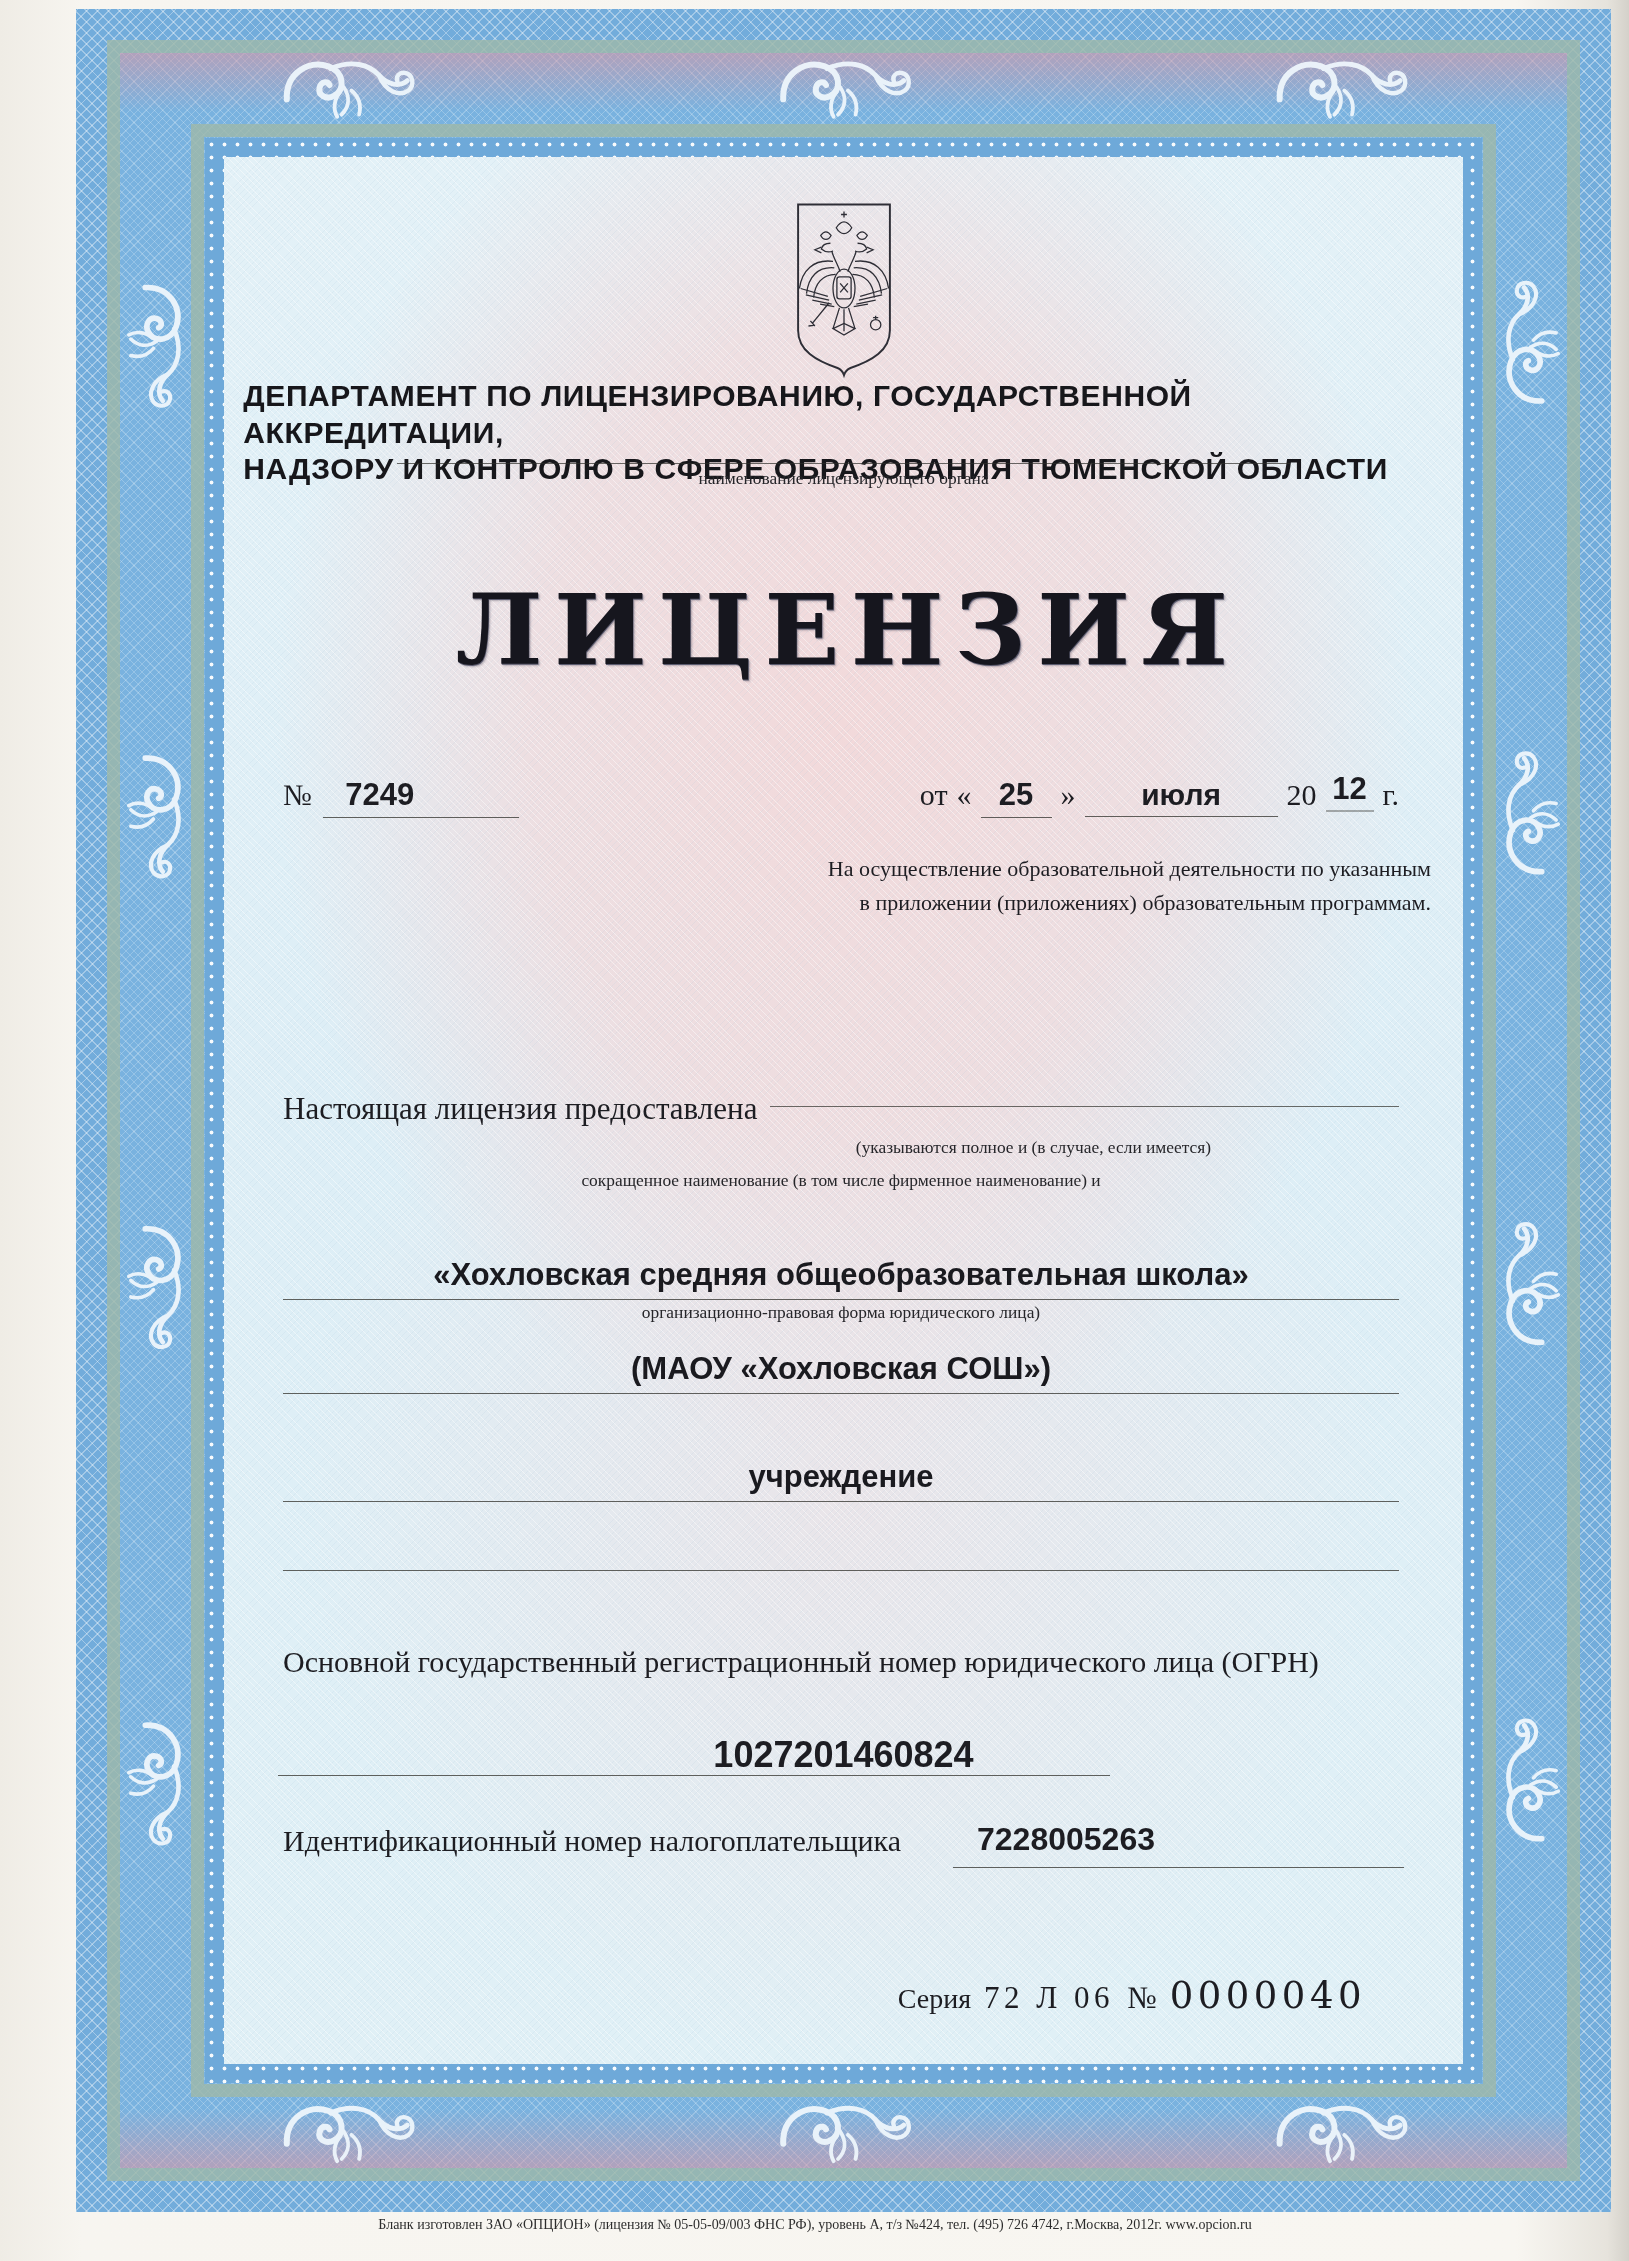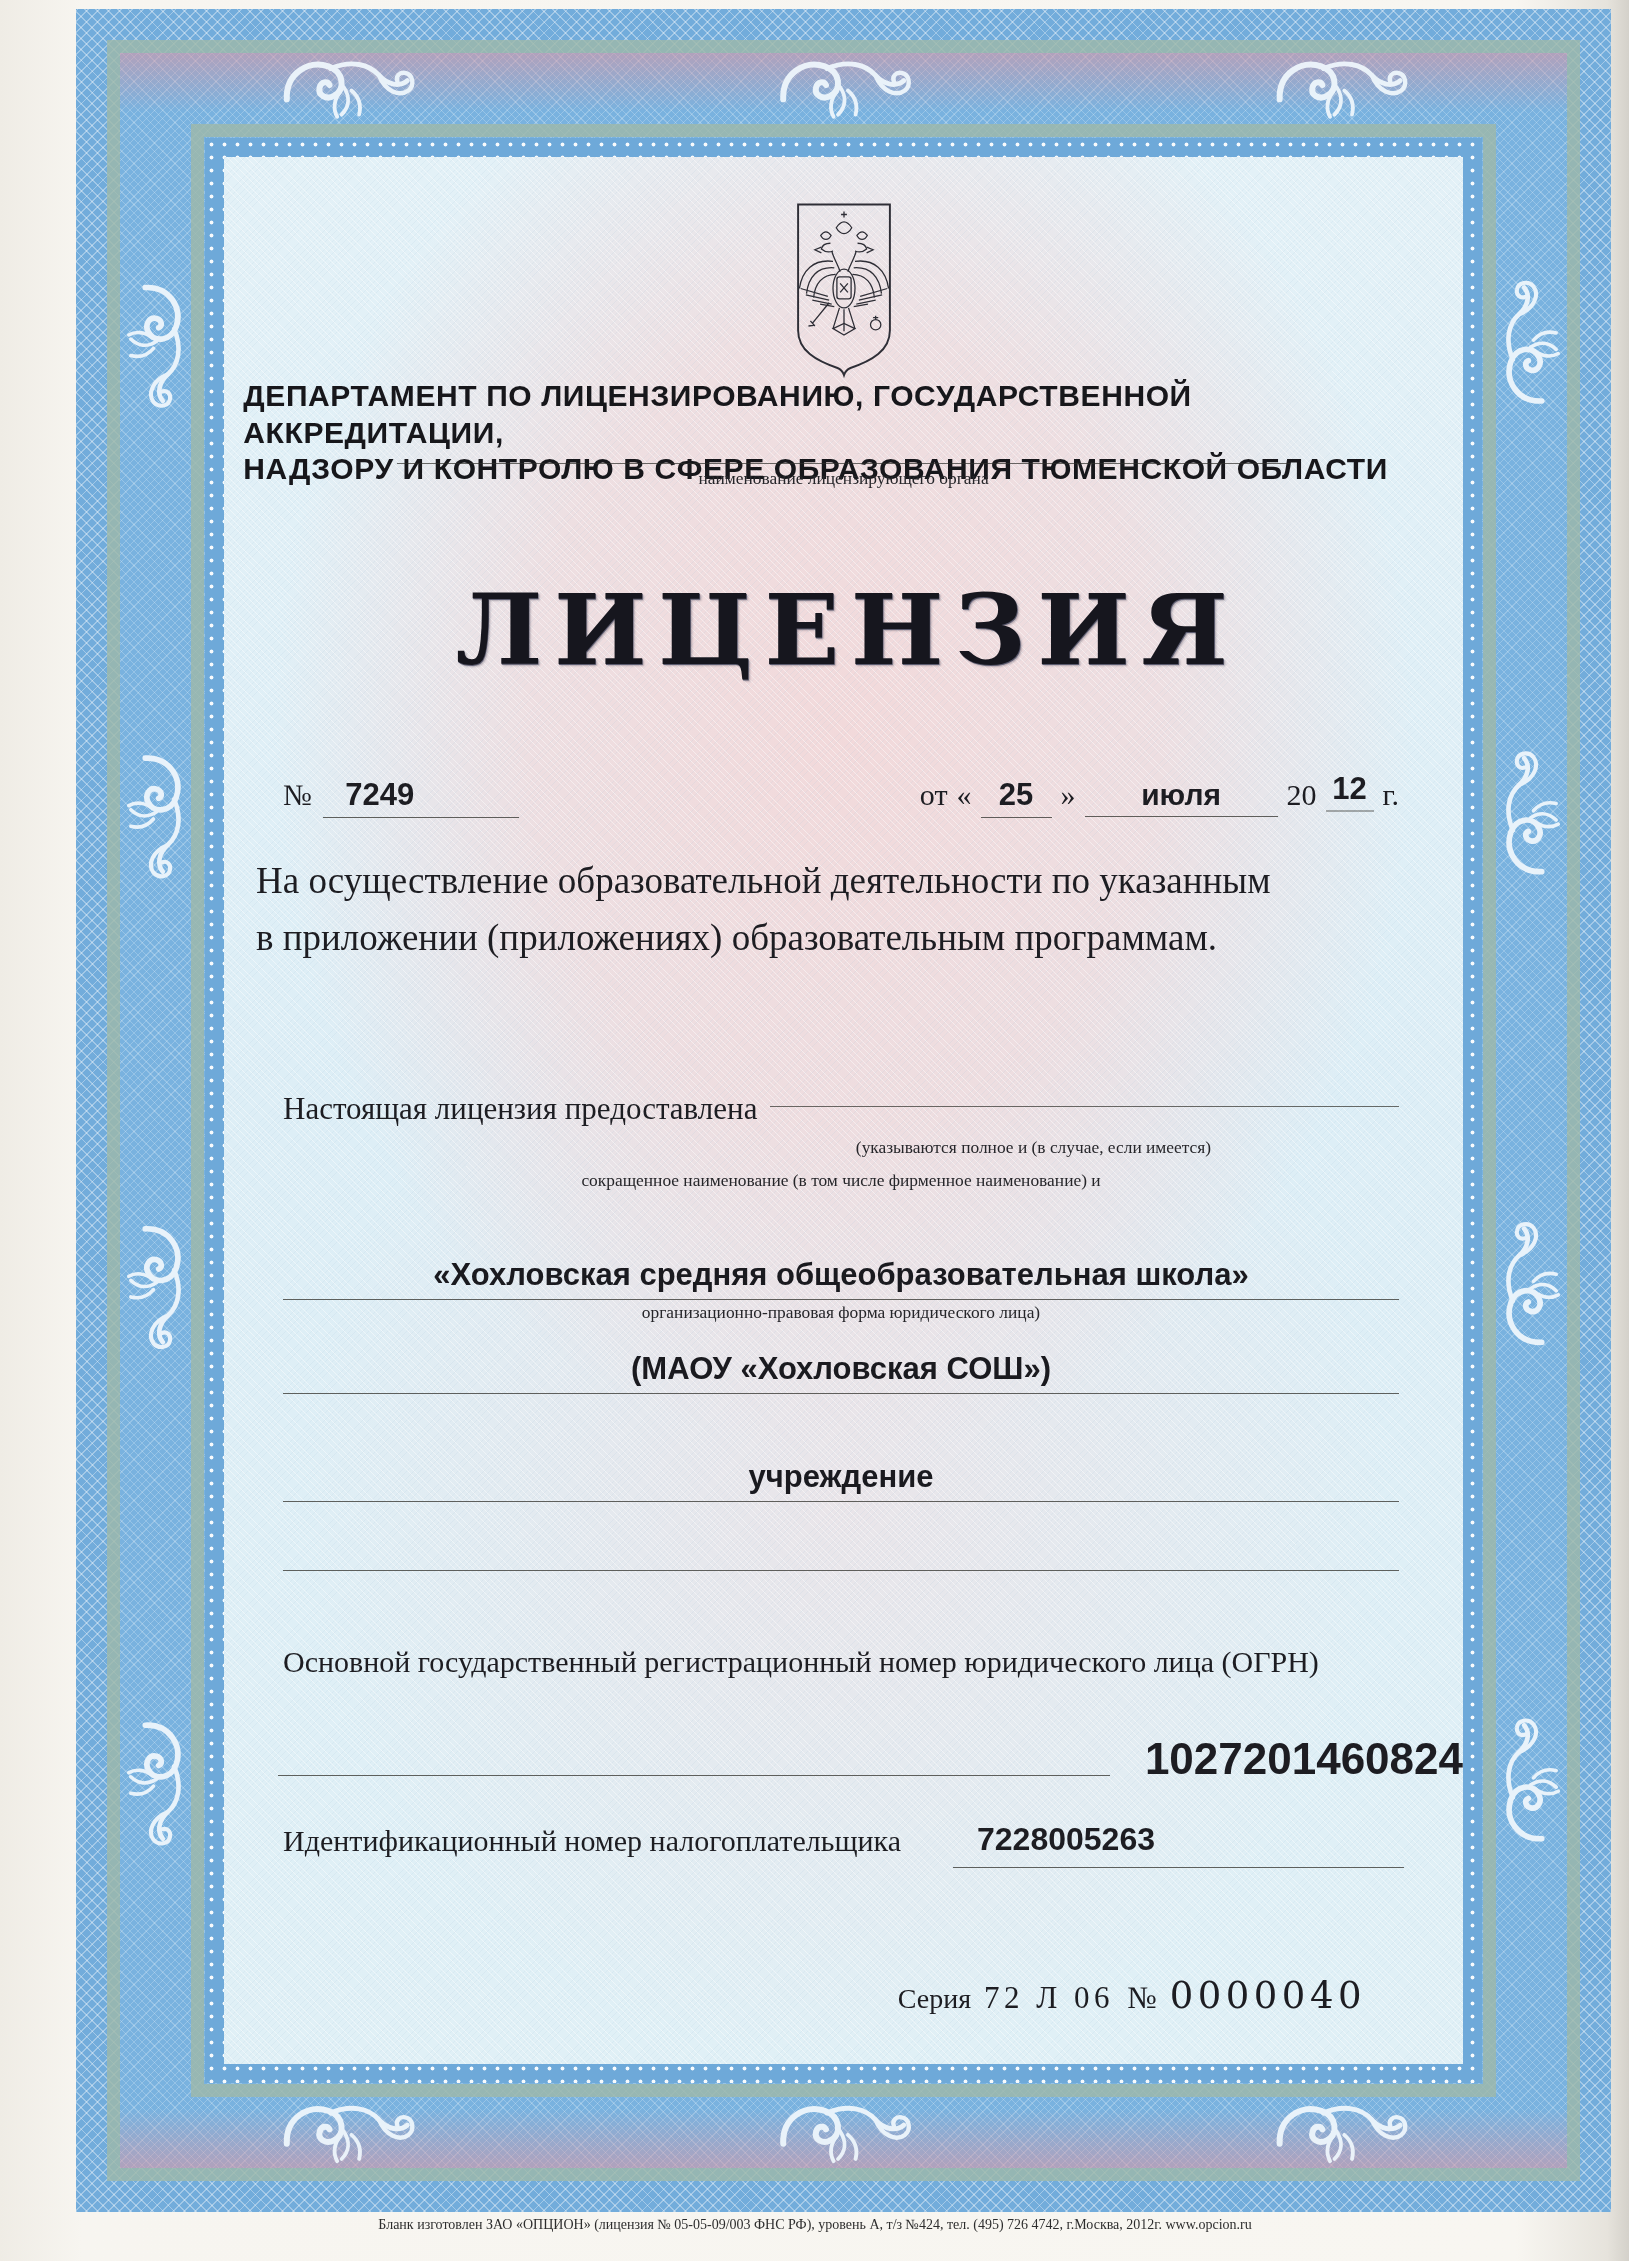--- a/index.html
+++ b/index.html
@@ -63,36 +63,36 @@
   .num-left{position:absolute;left:0;top:0;}
   .num-sign{font-size:30px;}
   .num-value{display:inline-block;min-width:174px;padding:0 0 3.9px 22px;margin-left:3.9px;
     border-bottom:1.3px solid rgba(60,60,55,.8);font-size:31px;}
   .date-right{position:absolute;right:0;top:0;display:flex;align-items:baseline;gap:9px;font-size:30px;}
   .blank{display:inline-block;text-align:center;border-bottom:1.3px solid rgba(60,60,55,.8);padding-bottom:3.9px;}
   .blank.day{width:71px;font-size:31px;}
   .blank.month{width:193px;font-size:30px;}
   .blank.year{width:48px;font-size:31px;transform:translateY(-6.4px);}
   
-  .purpose{top:695px;left:32px;right:32px;text-align:left;font-size:37px;line-height:1.55;}
+  .purpose{top:695px;left:32px;right:32px;text-align:right;font-size:22px;line-height:1.55;}
   
   .intro-row{top:934px;left:59px;right:64px;display:flex;align-items:center;font-size:31px;}
   .fill-line{flex:1;border-bottom:1.3px solid rgba(60,60,55,.75);margin:0 0 5.2px 13px;height:0;}
   .intro-caption{top:980px;left:451px;right:71px;text-align:center;font-size:17.4px;color:#26262a;}
   
   .line-block{left:59px;right:64px;text-align:center;}
   .lb-text{font-size:31px;border-bottom:1.3px solid rgba(60,60,55,.8);padding-bottom:6.4px;
     font-family:"Liberation Sans",sans-serif;font-weight:bold;color:#1a1a1f;}
   .lb-text.empty{height:30px;}
   .lb-caption{font-family:"Liberation Serif",serif;font-size:17.4px;font-weight:normal;margin-top:1.9px;color:#26262a;}
   .blk-full{top:1011px;} .blk-name{top:1100px;} .blk-short{top:1194px;}
   .blk-org{top:1302px;} .blk-empty{top:1377px;}
   
   .ogrn-label{top:1488px;left:59px;right:64px;font-size:30px;}
-  .ogrn-value{top:1577px;left:0;right:0;text-align:right;font-size:44px;}
+  .ogrn-value{top:1577px;left:0;right:0;text-align:center;font-size:36px;}
   .hr{height:0;border-top:1.3px solid rgba(60,60,55,.8);}
   .ogrn-line{top:1618px;left:54px;width:832px;}
   .inn-label{top:1667px;left:59px;font-size:30px;}
   .inn-value{top:1664px;left:753px;font-size:32px;}
   .inn-line{top:1710px;left:729px;width:451px;}
   
   .series{top:1817px;right:97px;display:flex;align-items:baseline;gap:13px;}
   .series-label{font-size:28px;}
   .series-code{font-size:31px;letter-spacing:4.5px;}
   .series-sign{font-size:31px;}

